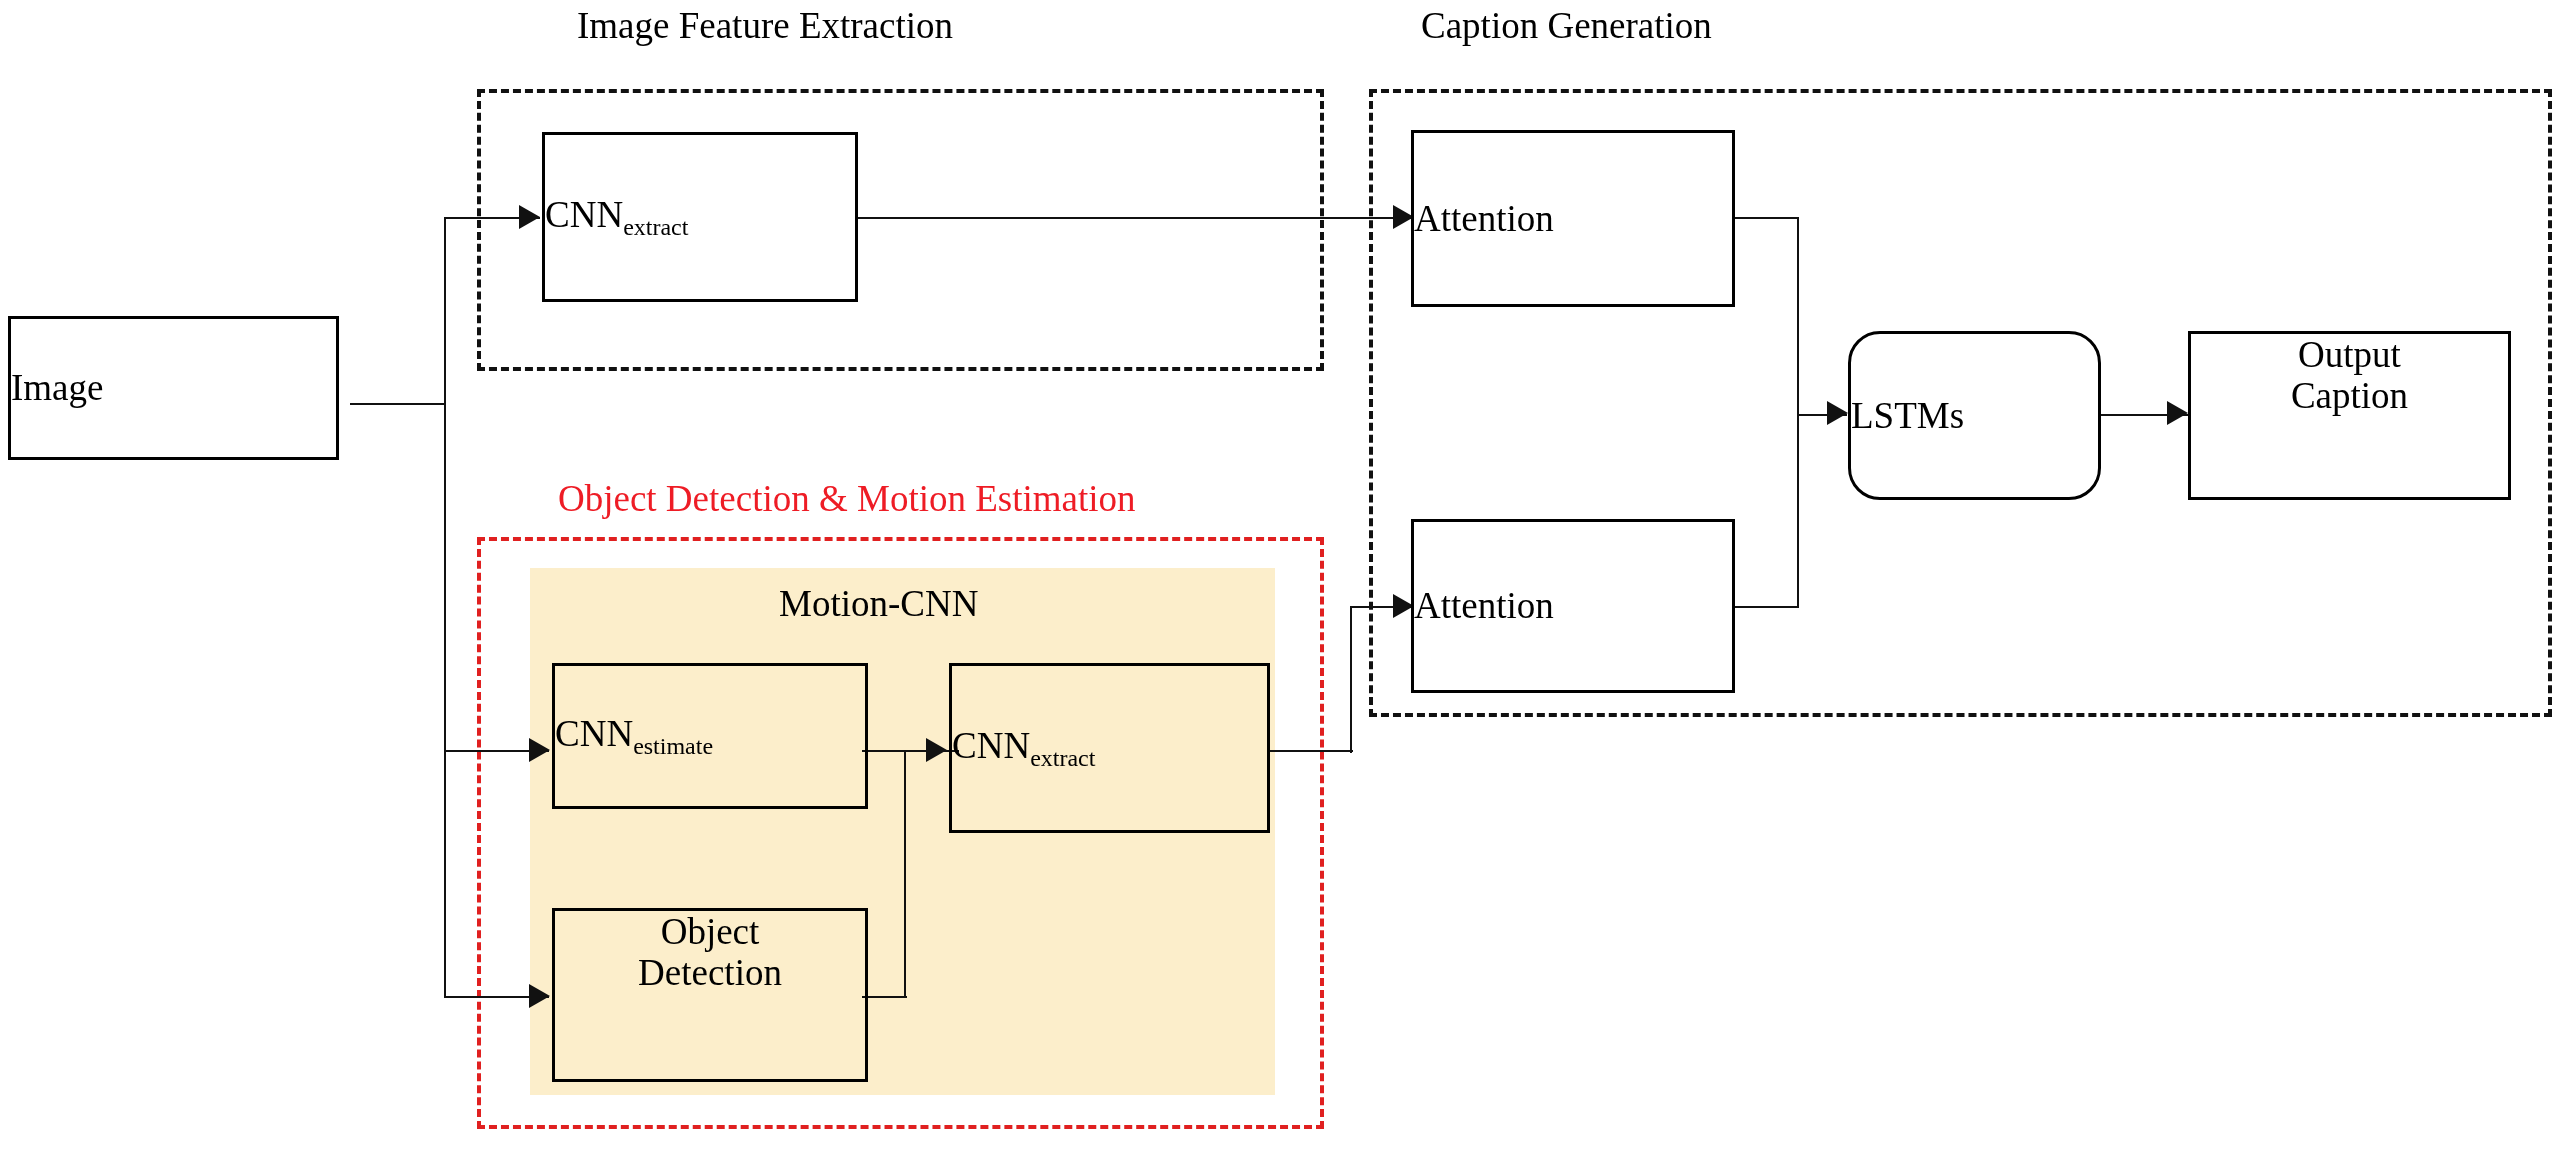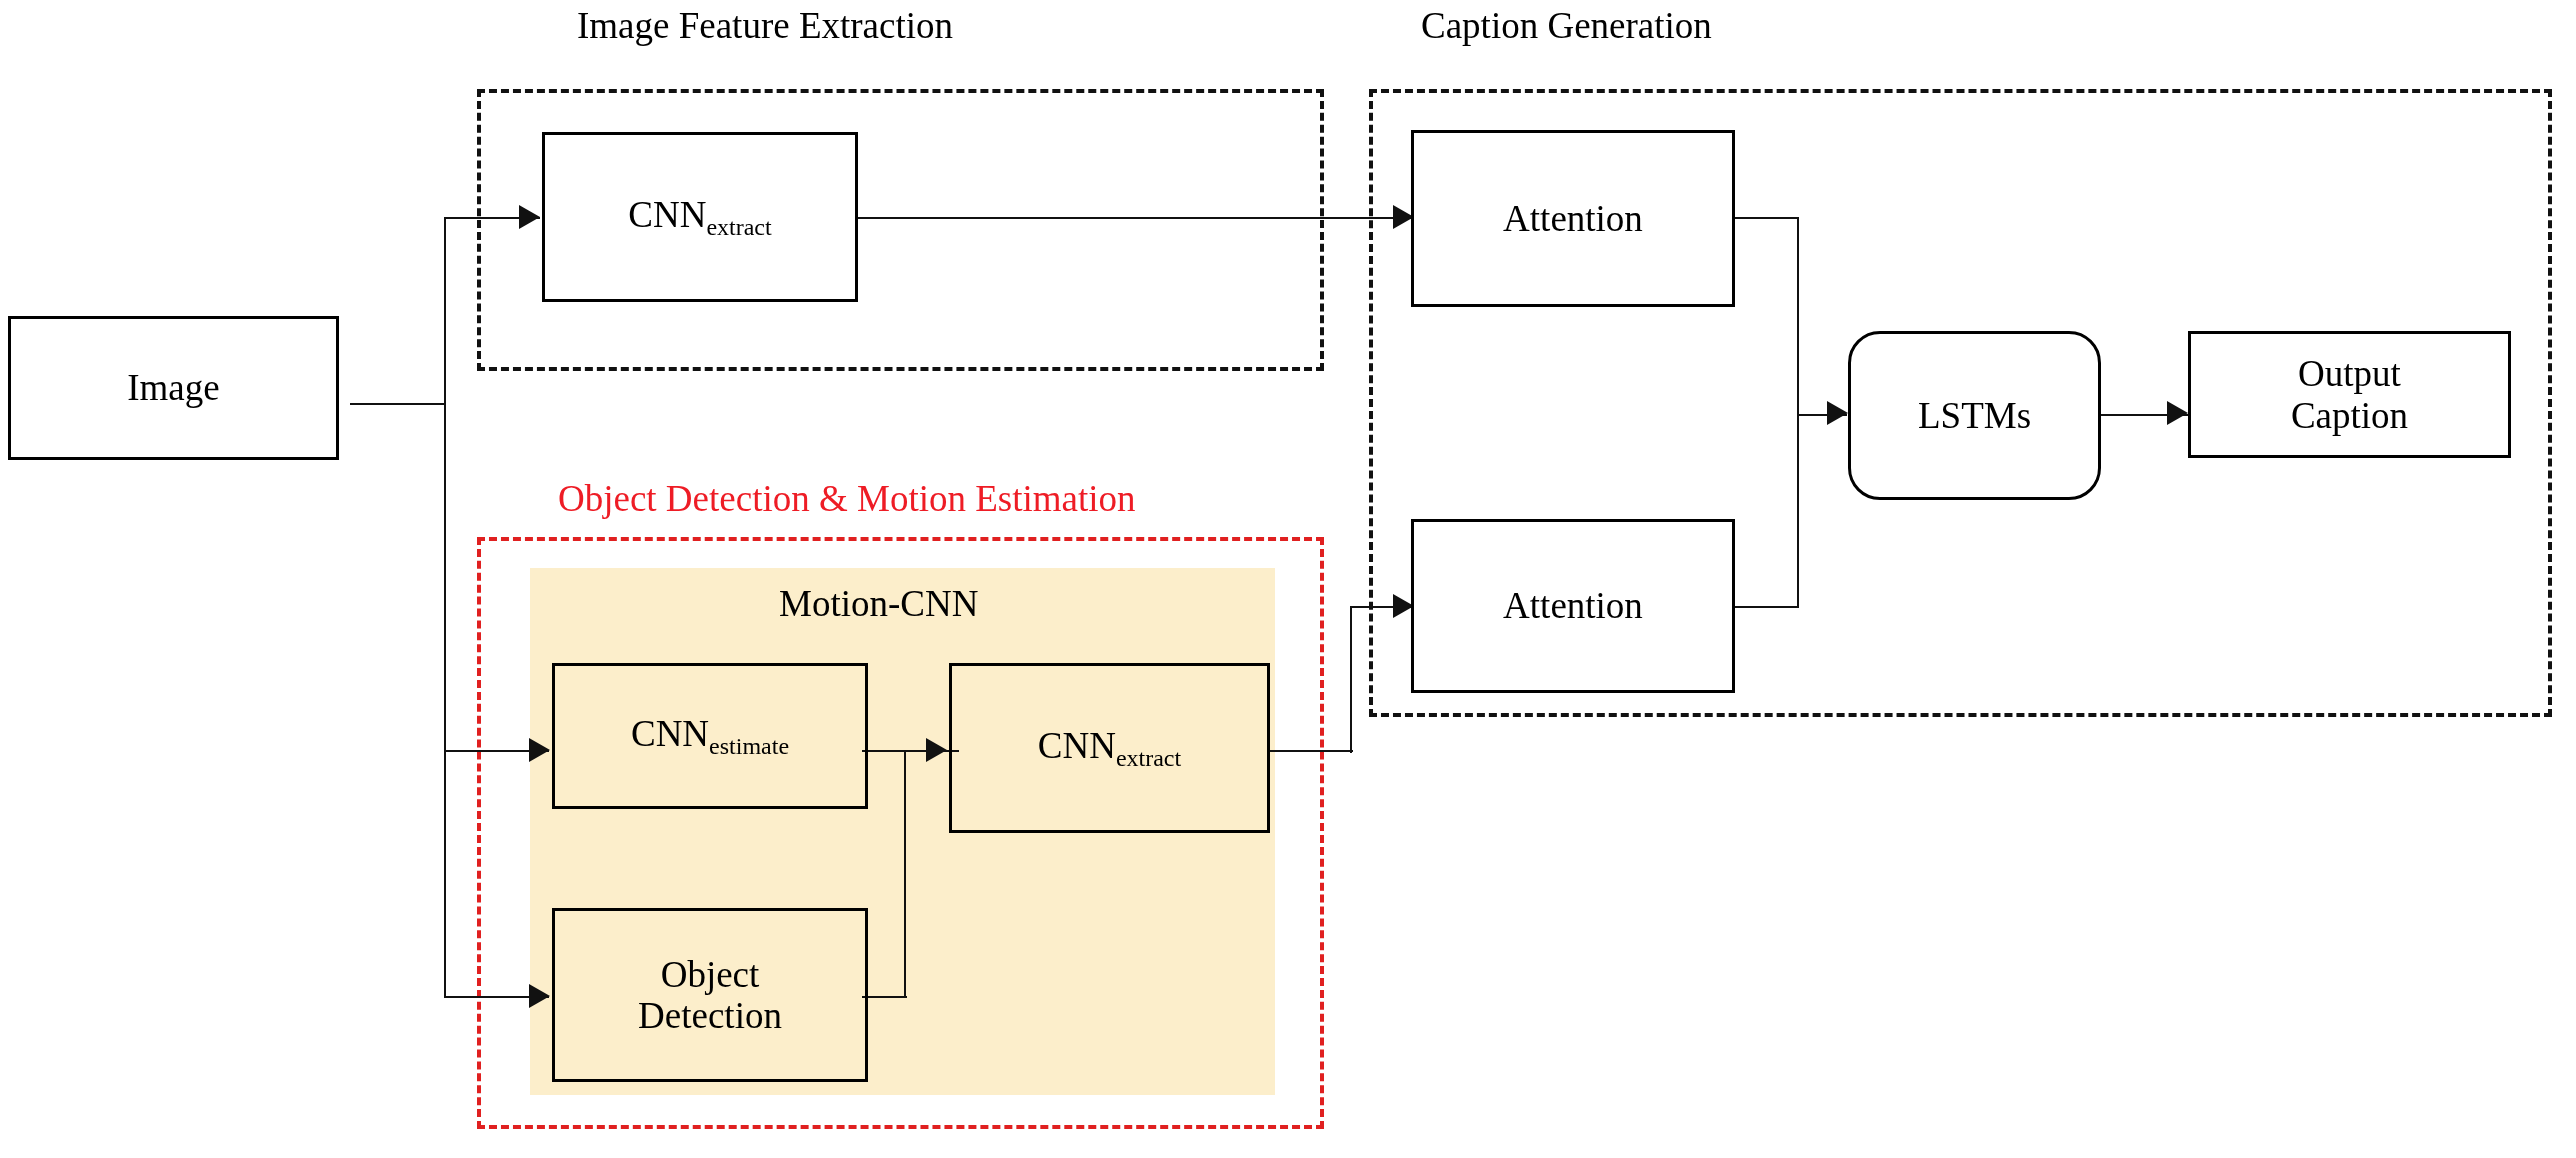--- a/index.html
+++ b/index.html
@@ -14,21 +14,21 @@
   
   .dashed{position:absolute;box-sizing:border-box;background:transparent;}
   .dashed.black{border:4px dashed #111;}
   .dashed.red{border:4px dashed #e02020;}
 
   
   .panel{position:absolute;box-sizing:border-box;}
 
   
   .node{position:absolute;box-sizing:border-box;border:3.2px solid #000;
-        display:flex;align-items:center;justify-content:center;text-align:center;
+        display:flex;align-items:center;justify-content:flex-start;text-align:center;
         font-size:37px;line-height:1.12;background:transparent;}
   .node .sub{font-size:24px;vertical-align:sub;line-height:1;}
   .node-label{display:block;}
 
   
   .h{position:absolute;height:0;border-top:2.4px solid #111;}
   .v{position:absolute;width:0;border-left:2.4px solid #111;}
   .arrow{position:absolute;width:0;height:0;
          border-top:12px solid transparent;border-bottom:12px solid transparent;
          border-left:21px solid #111;}
@@ -123,19 +123,19 @@
   </div>
 
   <div class="node" style="left:1411px;top:519px;width:324px;height:174px;background:#fff;">
     <span class="node-label">Attention</span>
   </div>
 
   <div class="node" style="left:1848px;top:331px;width:253px;height:169px;background:#fff;border-radius:32px;">
     <span class="node-label">LSTMs</span>
   </div>
 
-  <div class="node" style="left:2188px;top:331px;width:323px;height:127px;background:#fff;flex-direction:column;">
+  <div class="node" style="left:2188px;top:331px;width:323px;height:169px;background:#fff;flex-direction:column;">
     <span class="node-label">Output</span>
     <span class="node-label">Caption</span>
   </div>
 
 </div>
 
 
 </body></html>

